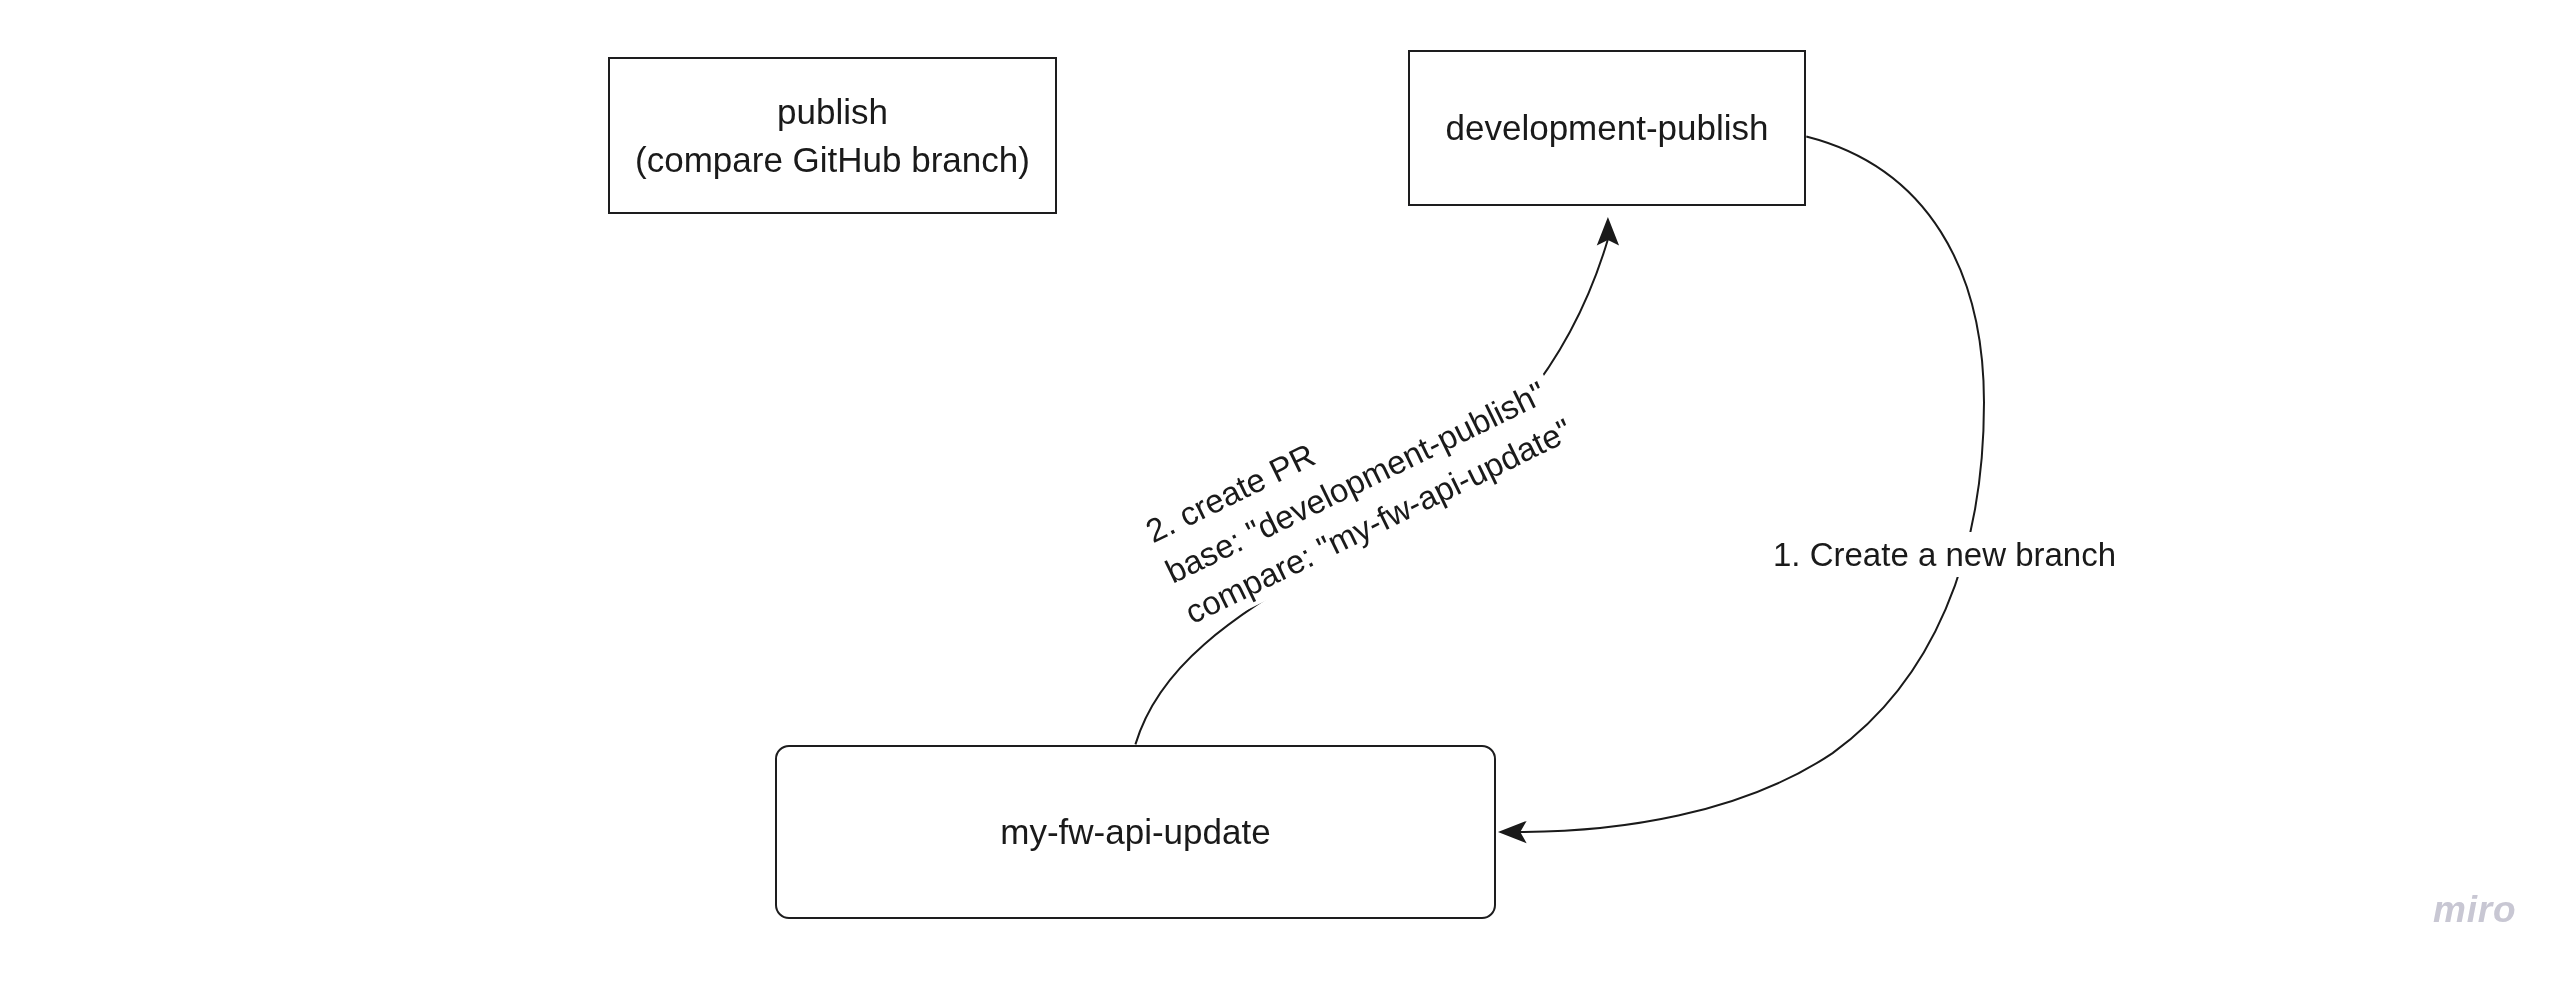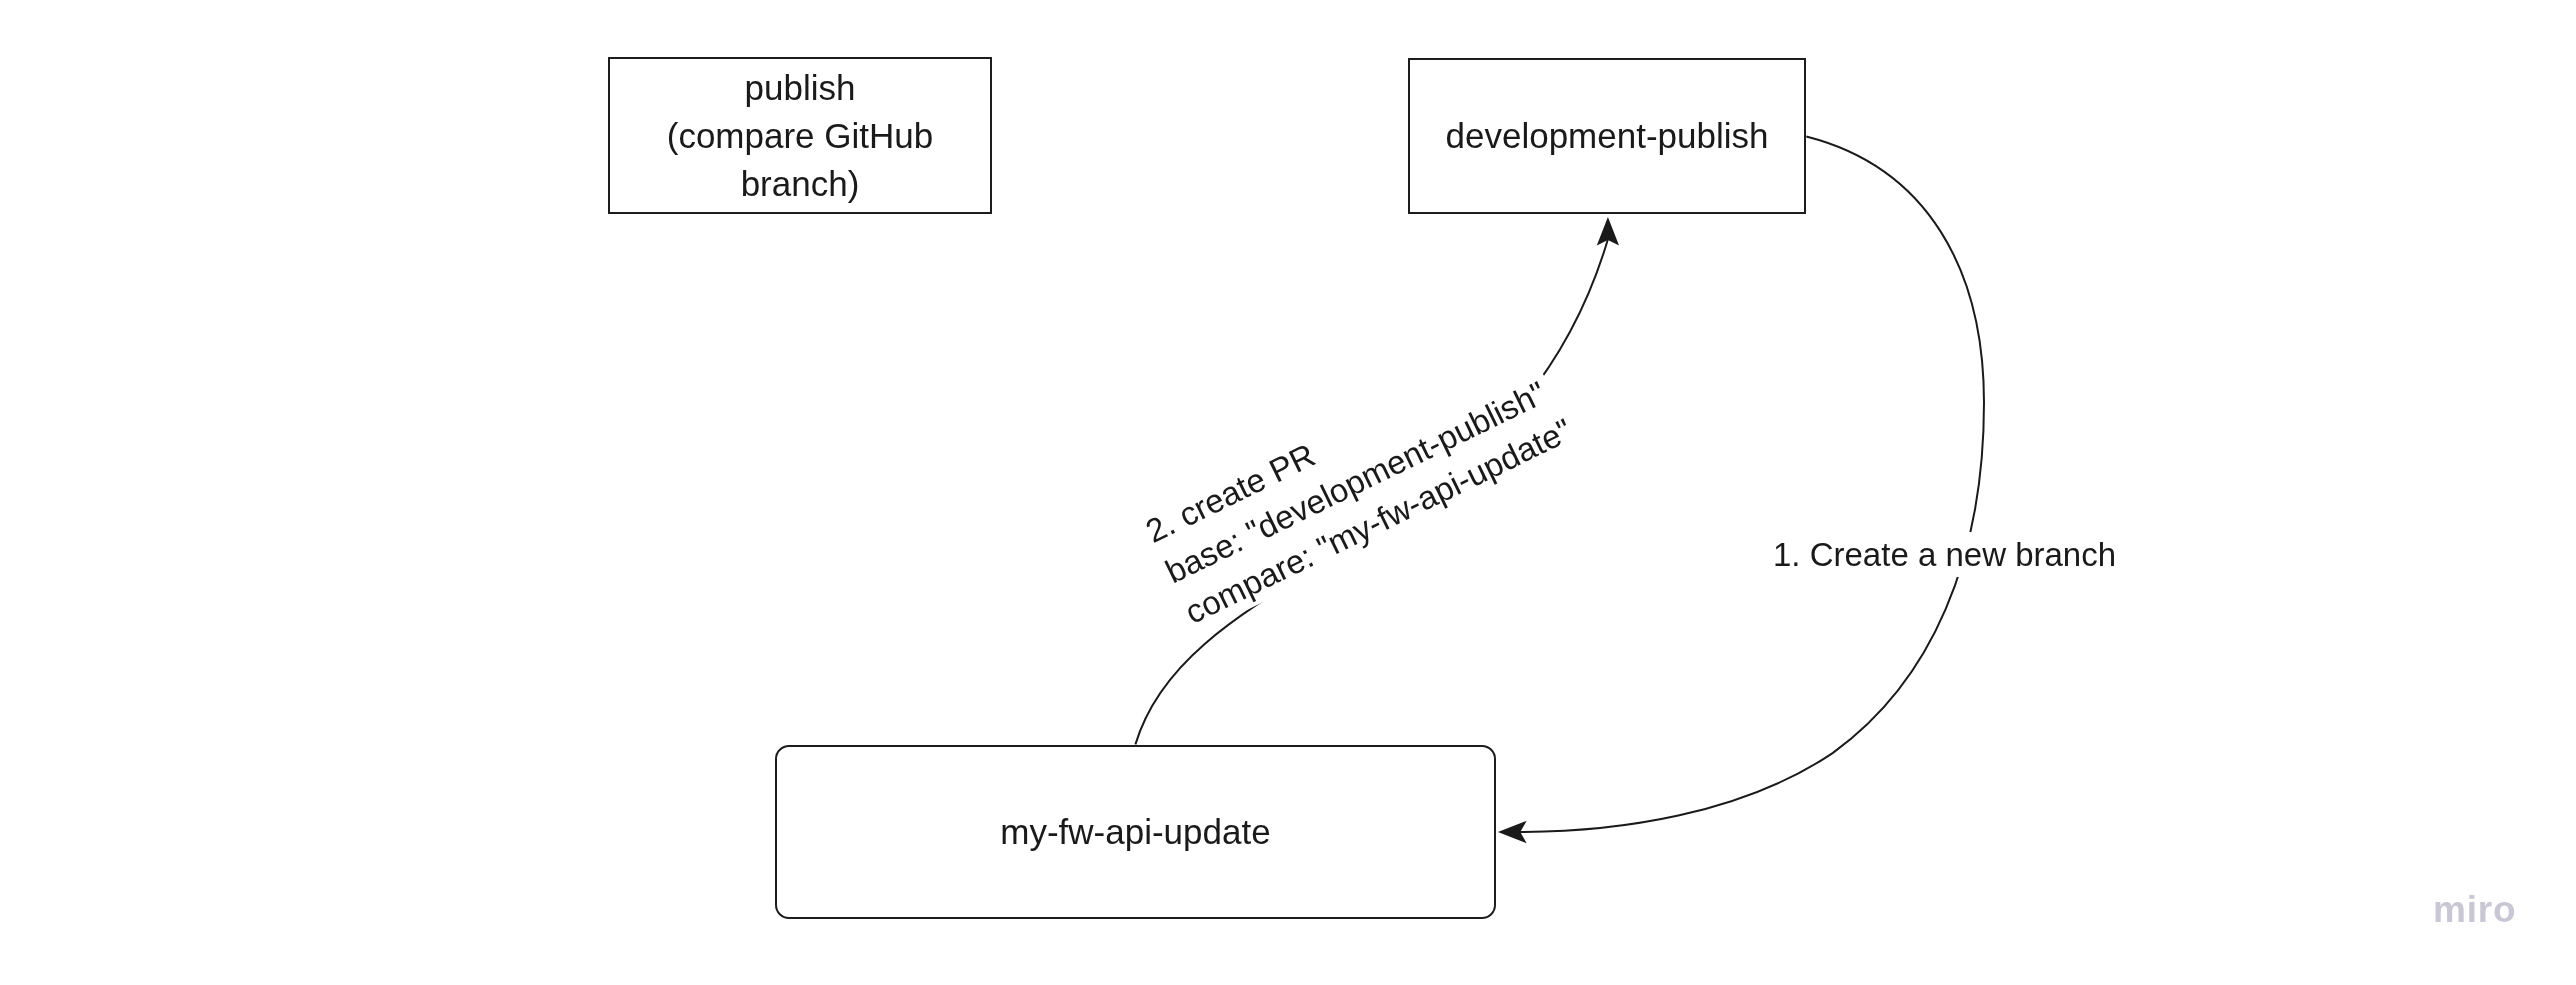--- a/index.html
+++ b/index.html
@@ -41,22 +41,22 @@
     display: flex;
     flex-direction: column;
     align-items: center;
     justify-content: center;
     text-align: center;
     z-index: 2;
     font-size: 35px;
     line-height: 48px;
     color: #1a1a1a;
   }
-  .node-publish          { left: 608px;  top: 57px;  width: 384px; height: 157px; }
-  .node-dev-publish      { left: 1408px; top: 58px;  width: 398px; height: 156px; }
+  .node-publish          { left: 608px;  top: 57px;  width: 449px; height: 157px; }
+  .node-dev-publish      { left: 1408px; top: 50px;  width: 398px; height: 156px; }
   .node-my-fw-api-update { left: 775px;  top: 745px; width: 721px; height: 174px; border-radius: 14px; }
 
   .connector-label {
     position: absolute;
     z-index: 2;
     background: #ffffff;
     white-space: nowrap;
     font-size: 33px;
     line-height: 45px;
     color: #1a1a1a;
@@ -74,20 +74,21 @@
   }
   .watermark {
     position: absolute;
     left: 2433px;
     top: 889px;
     z-index: 2;
     font-size: 37px;
     font-weight: 700;
     letter-spacing: 0.8px;
     color: #c8c7d3;
+    font-style: italic;
   }
 </style>
 </head>
 <body>
 
 <div class="board">
 
   <svg class="connector-layer" viewBox="0 0 3233 1237">
 
     <path class="wire" d="M 2267 171

